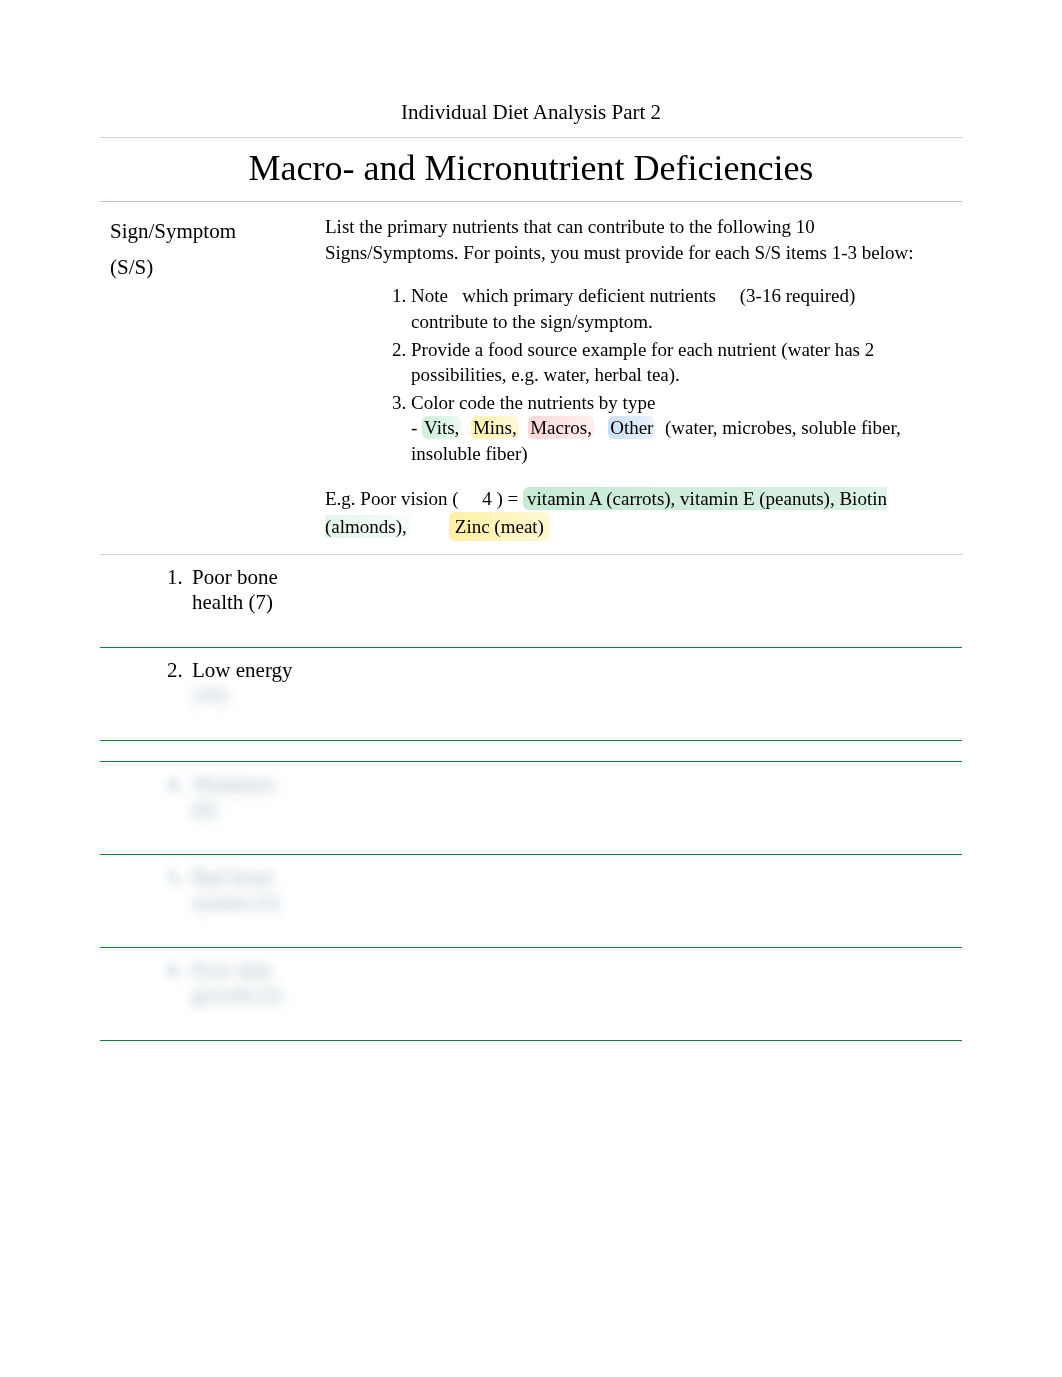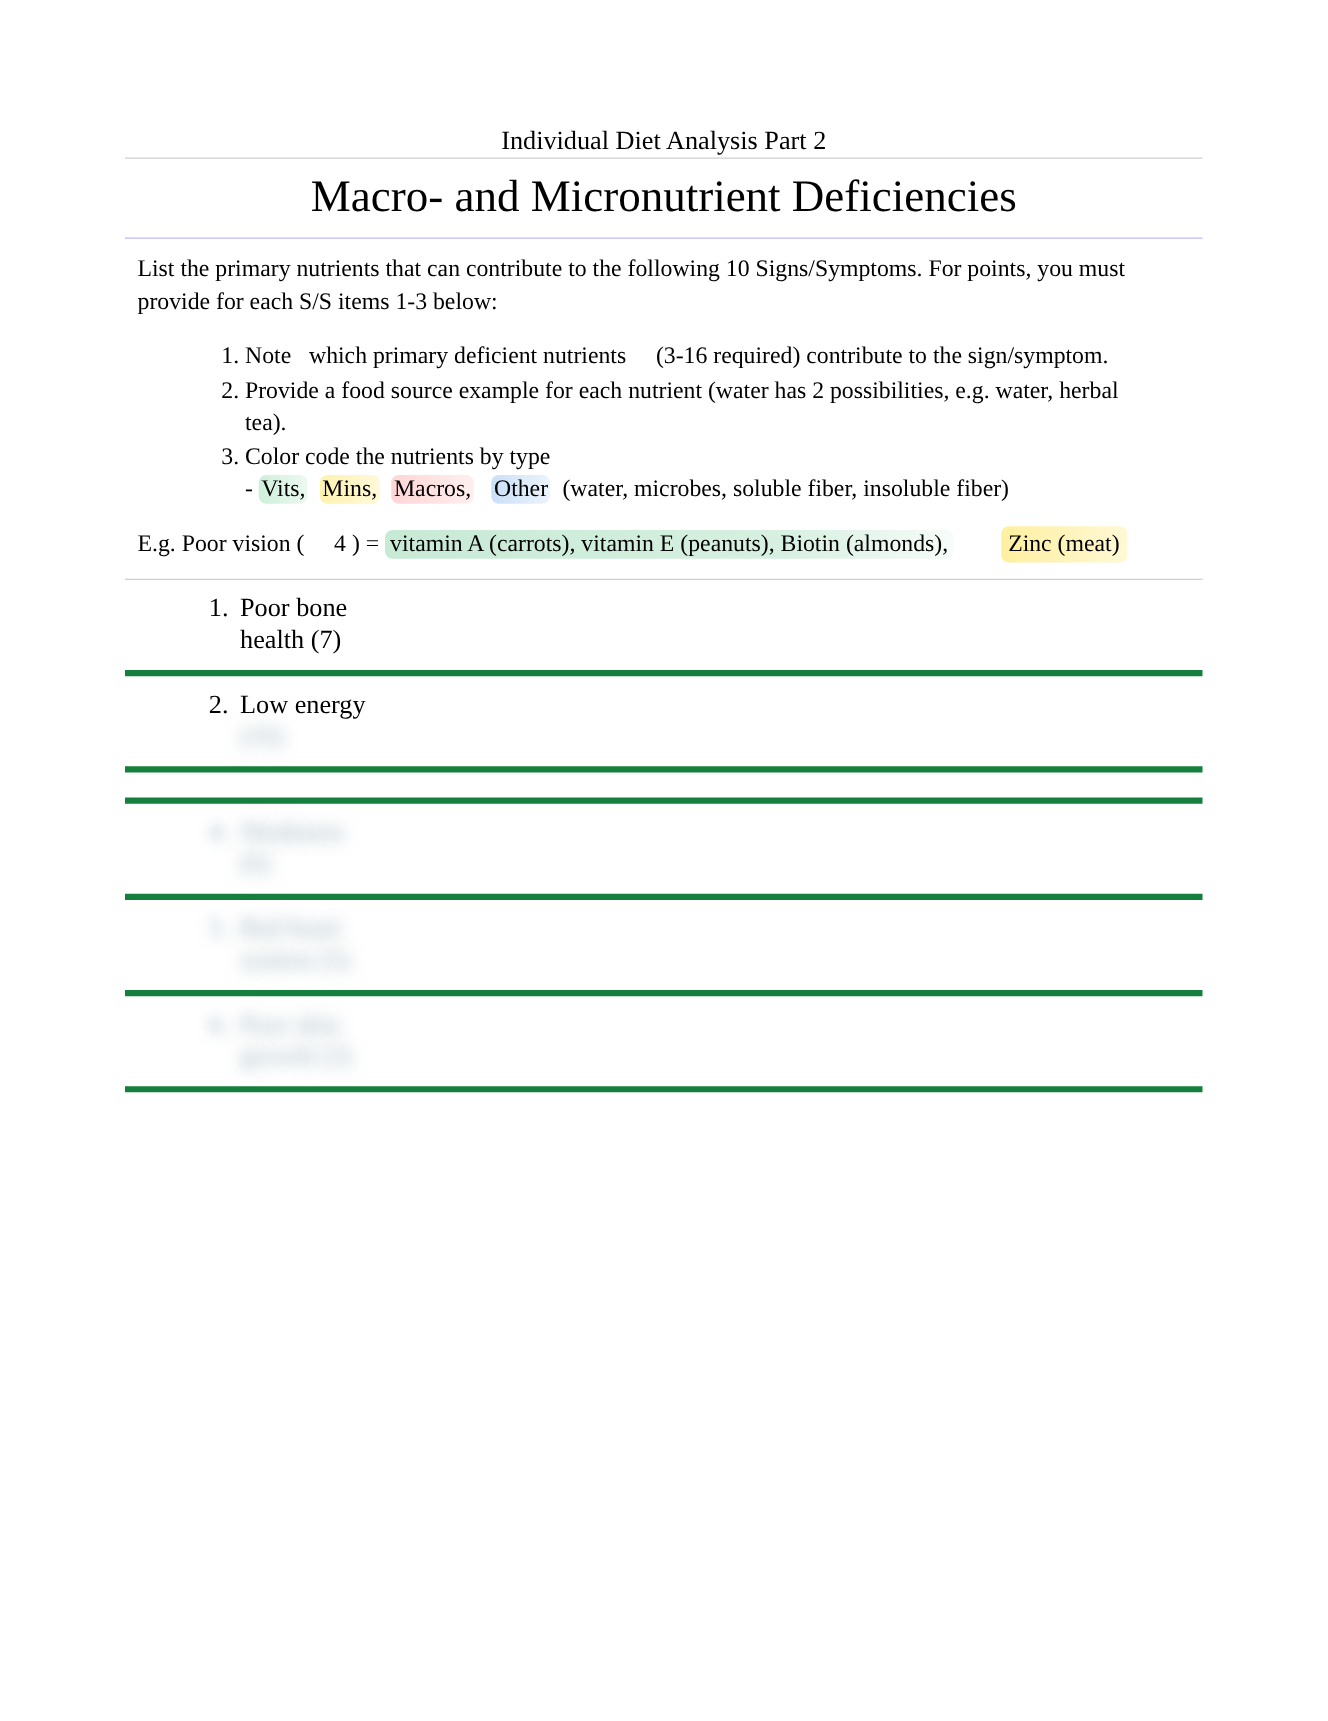--- a/index.html
+++ b/index.html
@@ -17,21 +17,21 @@
     }
     
     .document {
       width: 100%;
     }
     
     .doc-title {
       text-align: center;
       font-size: 21px;
       font-weight: normal;
-      padding-bottom: 1px;
+      padding-bottom: 12px;
       border-bottom: 1px solid #d0d0d0;
     }
     
     .main-heading {
       text-align: center;
       font-size: 36px;
       font-weight: normal;
       line-height: 1.25;
       padding: 8px 0 10px 0;
       border-bottom: 1px solid #c4b5fd;
@@ -105,21 +105,22 @@
     }
     
     .hl-yellow-wide {
       background: linear-gradient(90deg, rgba(255,238,150,0.9), rgba(255,238,150,0.4));
       padding: 4px 6px;
       border-radius: 6px;
     }
     
     .table-item {
       display: flex;
-      border-bottom: 5px solid #15803d;
+      border-bottom: 1px solid #15803d;
+      flex-direction: column;
     }
     
     .item-left {
       width: 215px;
       flex-shrink: 0;
       padding: 10px 10px 12px 10px;
     }
     
     .item-right {
       flex: 1;
@@ -150,20 +151,24 @@
 </head>
 <body>
 
 <div class="document">
 
   <div class="doc-title">Individual Diet Analysis Part 2</div>
 
   <div class="main-heading">Macro- and Micronutrient Deficiencies</div>
 
   <div class="content-row">
+    <div class="left-col">
+      <div class="ss-label">Sign/Symptom</div>
+      <div class="ss-label">(S/S)</div>
+    </div>
     <div class="right-col">
       <div>List the primary nutrients that can contribute to the following 10 Signs/Symptoms. For points, you must provide for each S/S items 1-3 below:</div>
 
       <ol class="inst-ol">
         <li>
           <span>Note </span>&nbsp;
           <span>which primary deficient nutrients</span>&nbsp;&nbsp;&nbsp;&nbsp;
           <span> (3-16 required) contribute to the sign/symptom.</span>
         </li>
         <li>Provide a food source example for each nutrient (water has 2 possibilities, e.g. water, herbal tea).</li>

